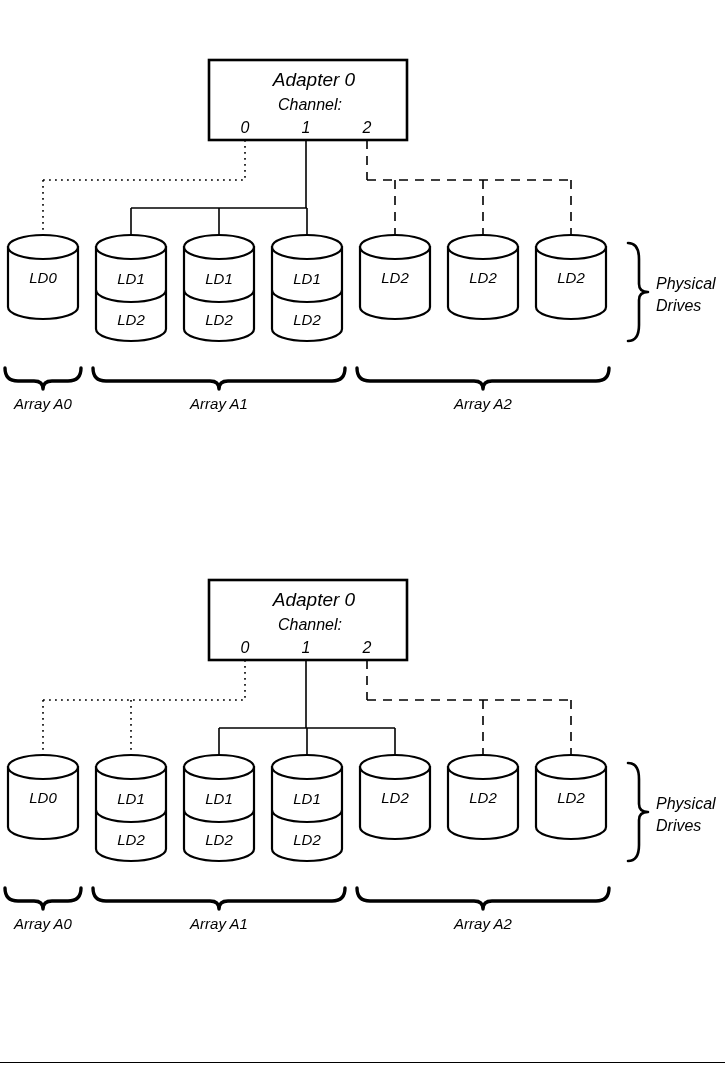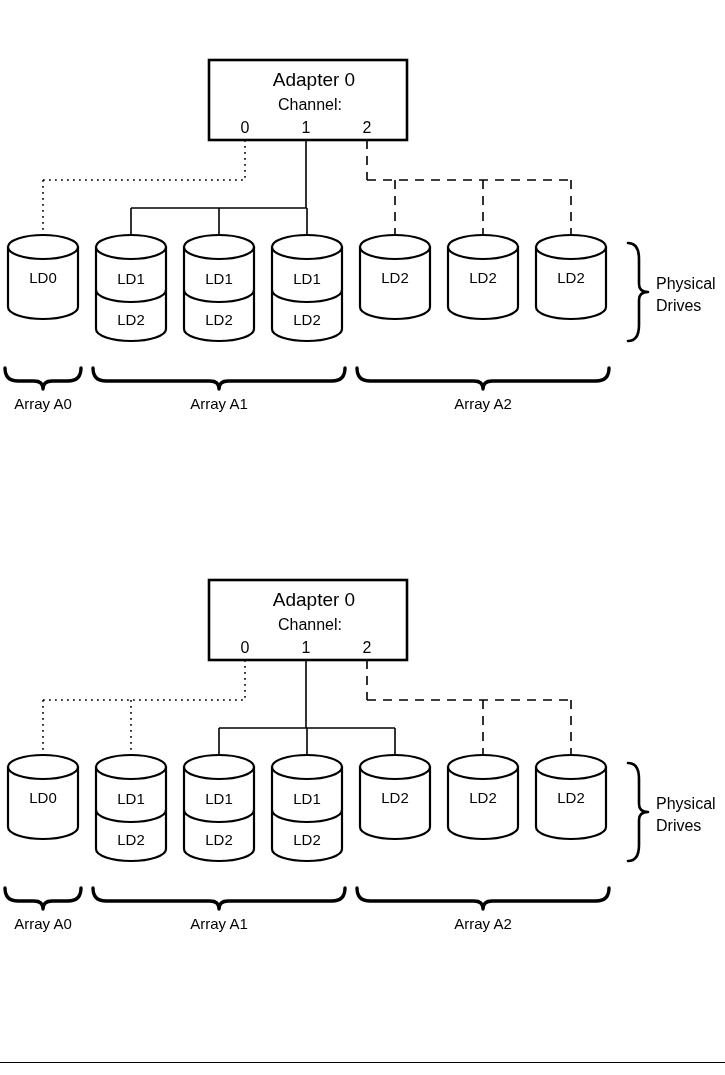--- a/index.html
+++ b/index.html
@@ -11,20 +11,21 @@
     width: 725px;
     height: 1075px;
     position: relative;
     font-family: "Liberation Sans", sans-serif;
     color: #000000;
     overflow: hidden;
   }
   .page {
     position: absolute;
     inset: 0;
+    font-style: italic;
   }
   .figure {
     position: absolute;
     left: 0;
     width: 725px;
   }
   #figure-1 { top: 0px; height: 430px; }
   #figure-2 { top: 520px; height: 430px; }
 
   .fig-svg {

